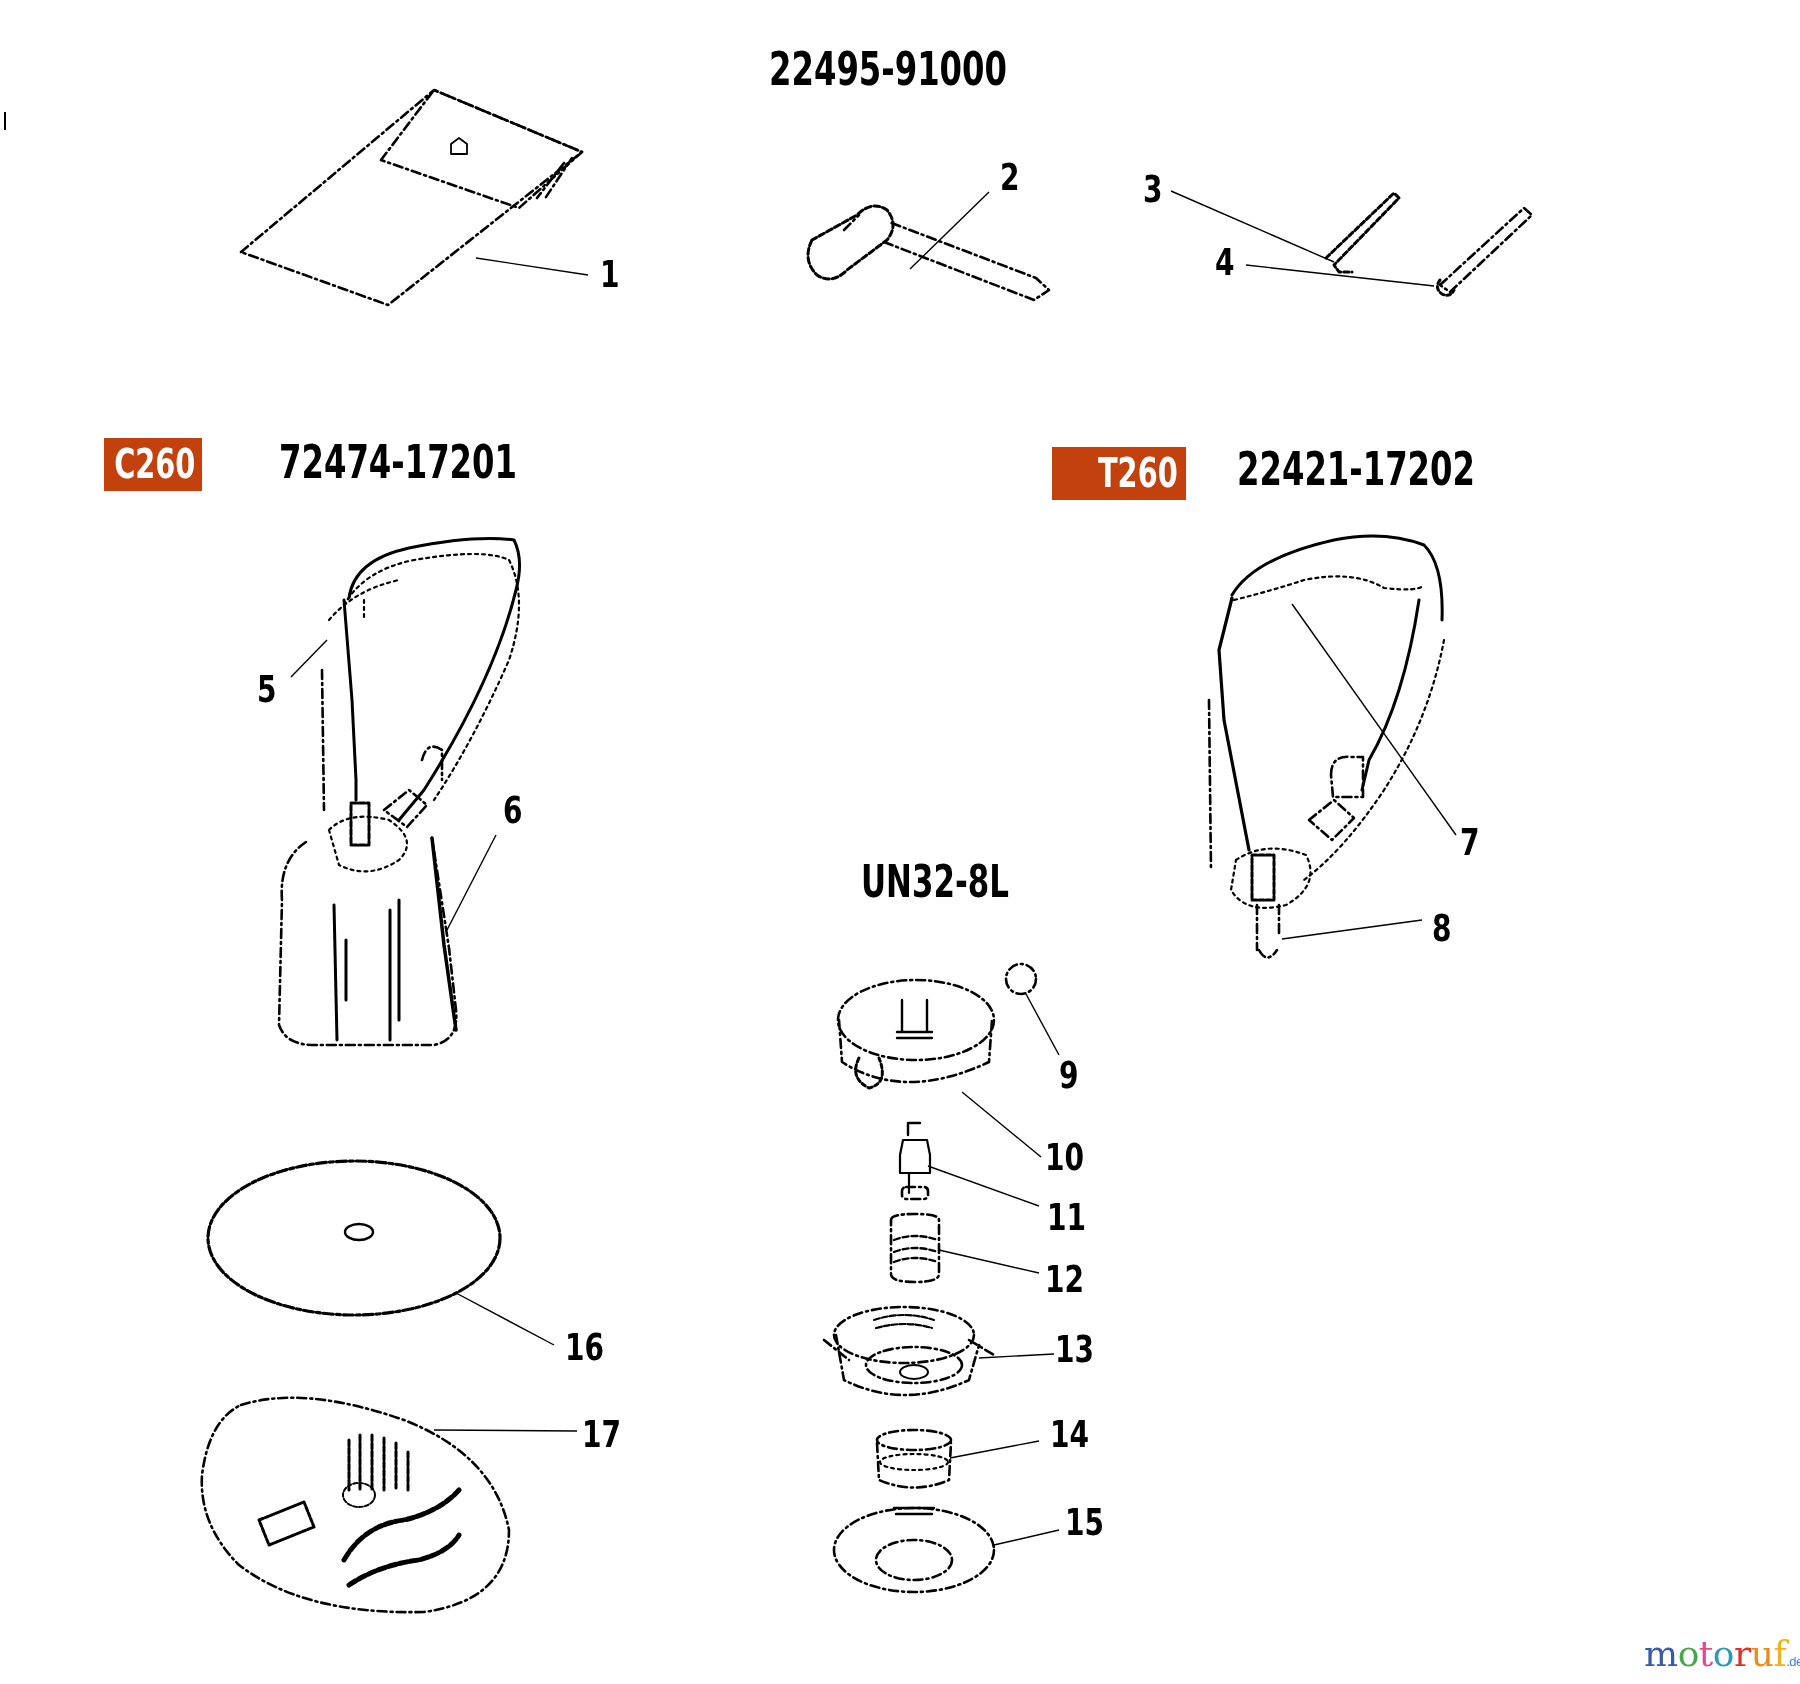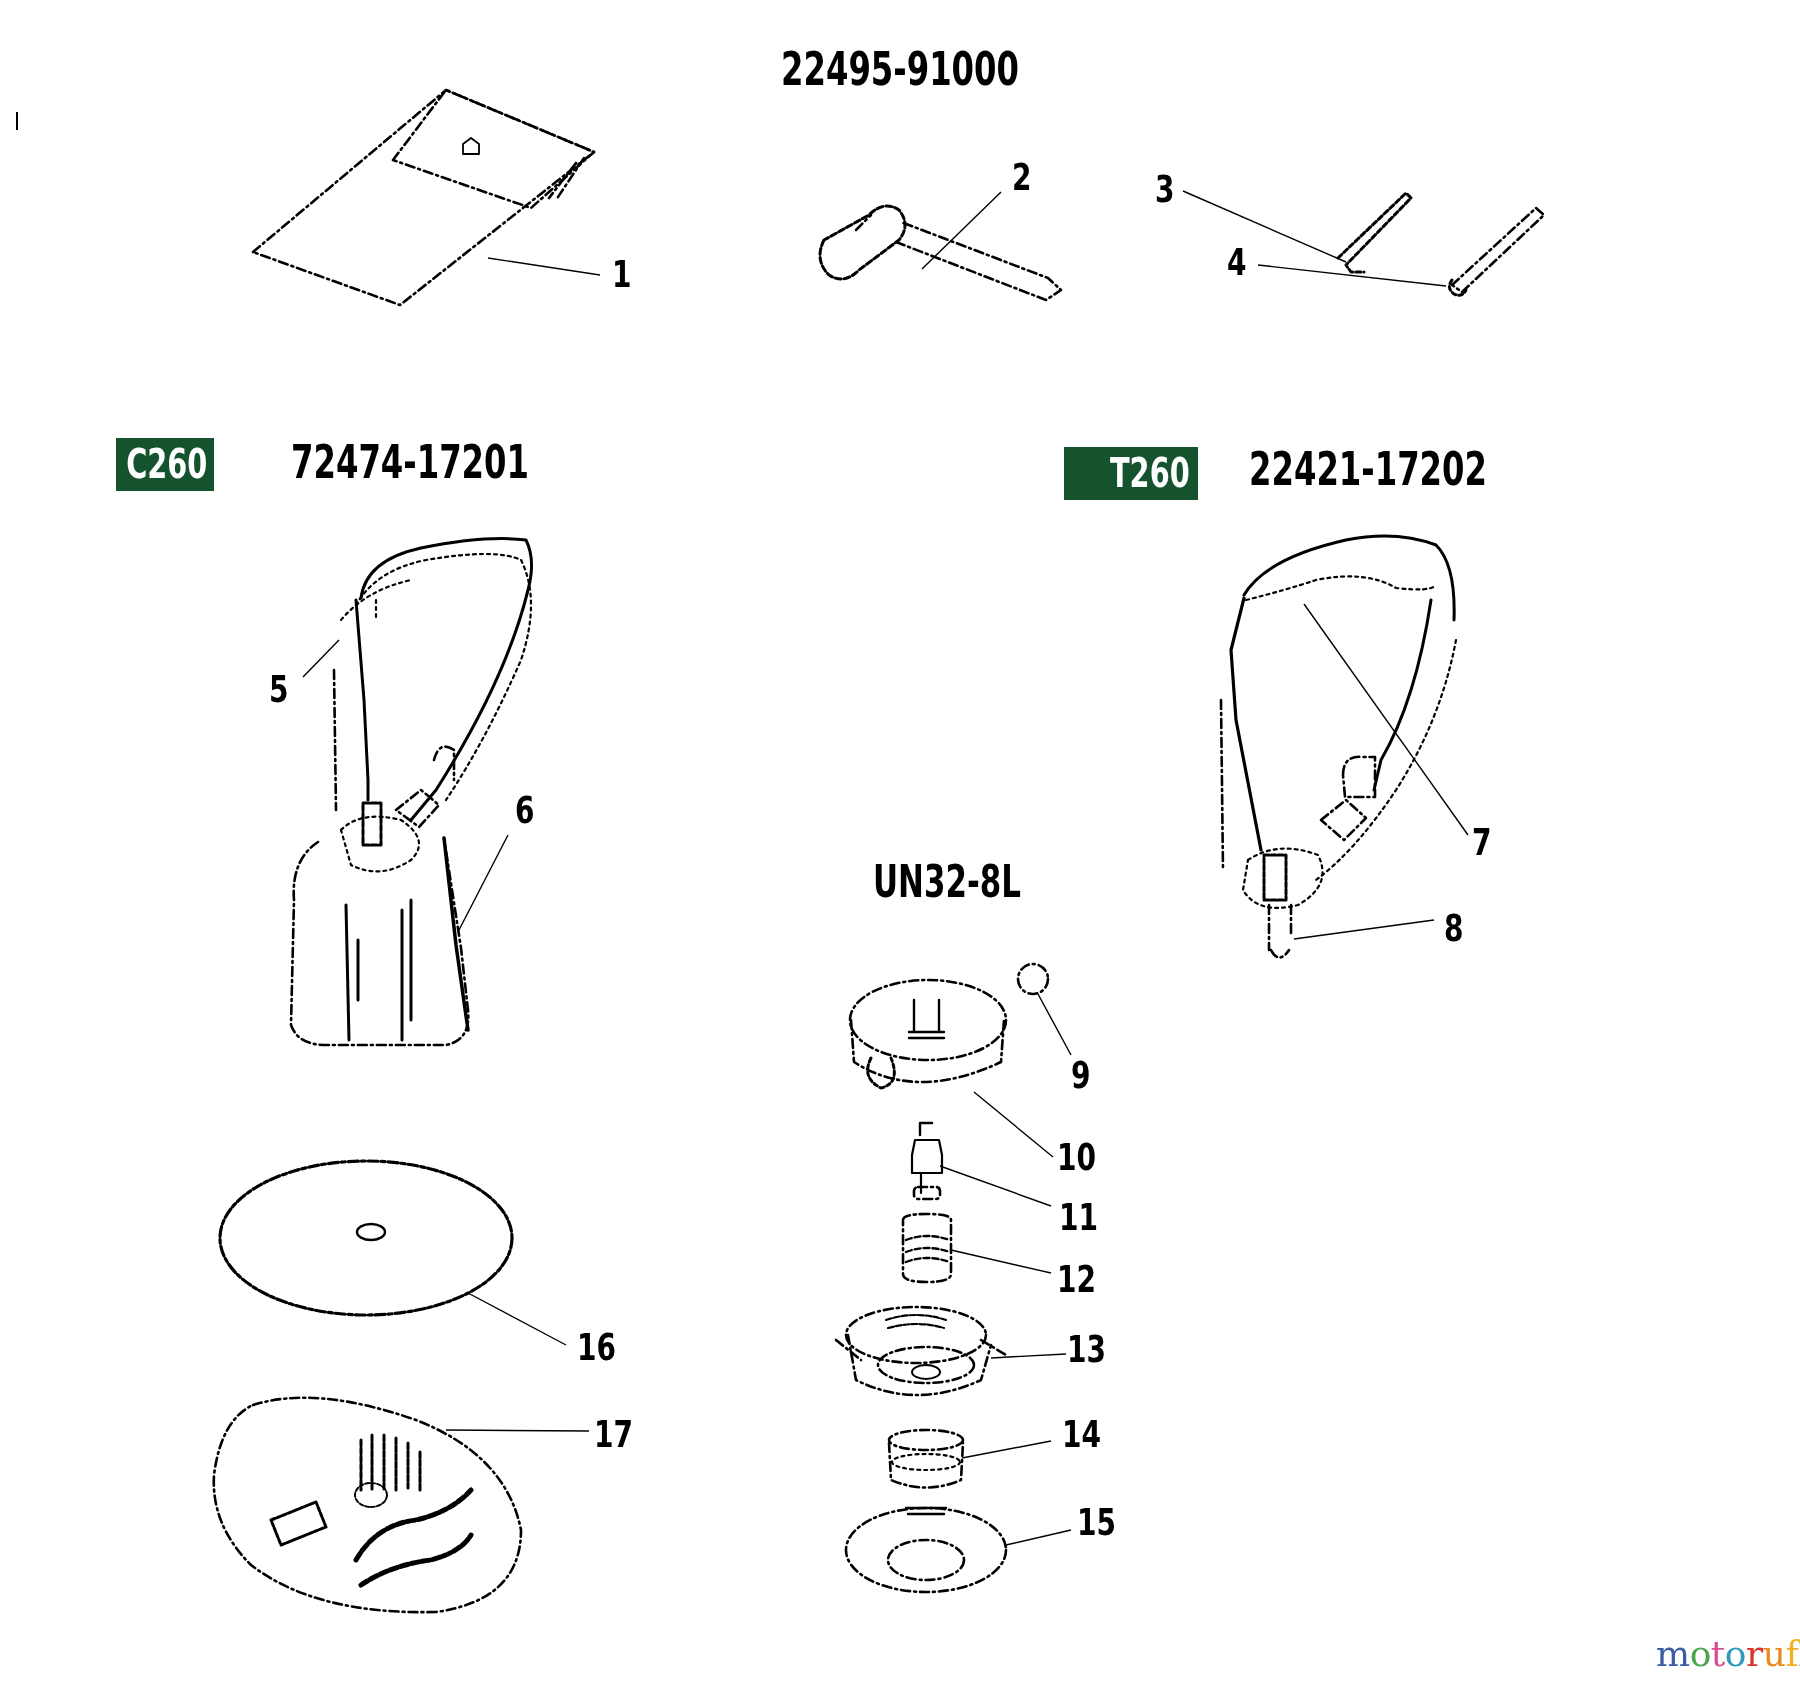--- a/index.html
+++ b/index.html
@@ -1,27 +1,27 @@
 <!DOCTYPE html>
 <html><head>
 <meta charset="utf-8">
 <style>
   html, body { margin:0; padding:0; background:#ffffff; }
   body { width:1800px; height:1684px; position:relative; overflow:hidden;
          font-family:"DejaVu Sans Condensed","DejaVu Sans","Liberation Sans",sans-serif; }
-  #canvas { position:absolute; left:16px; top:0; width:1556px; height:1684px; }
+  #canvas { position:absolute; left:4px; top:0; width:1556px; height:1684px; }
   svg.art { position:absolute; left:0; top:0; width:1800px; height:1684px; }
   .art .d { fill:none; stroke:#000; stroke-width:2.6; stroke-dasharray:9 4 2 4; stroke-linecap:round; stroke-linejoin:round; }
   .art .dd { fill:none; stroke:#000; stroke-width:2.2; stroke-dasharray:3 4; stroke-linecap:round; }
   .art .s { fill:none; stroke:#000; stroke-width:3; stroke-linecap:round; stroke-linejoin:round; }
   .art .l { fill:none; stroke:#000; stroke-width:1.4; }
   .title { position:absolute; font-weight:bold; color:#000; letter-spacing:0px;
            transform:scaleX(0.78); transform-origin:left top; white-space:nowrap; line-height:1; }
   .t-main { font-size:46px; }
-  .badge { position:absolute; background:#14532d; color:#fff; font-weight:bold;
+  .badge { position:absolute; background:#c2410c; color:#fff; font-weight:bold;
            font-size:40px; line-height:52px; height:53px; text-align:left; white-space:nowrap; overflow:hidden; }
   .badge span { display:inline-block; transform:scaleX(0.8); transform-origin:center; }
   .callout { position:absolute; font-weight:bold; color:#000; font-size:38px; line-height:1;
              transform:scaleX(0.82); transform-origin:left top; white-space:nowrap; }
   .tick { position:absolute; left:0; top:112px; width:2px; height:18px; background:#000; }
   .wm { position:absolute; left:1640px; top:1636px; font-family:"DejaVu Serif","Liberation Serif",serif;
         font-size:36px; line-height:1; white-space:nowrap; letter-spacing:-0.5px; }
   .wm .tld { font-size:13px; color:#3b82f6; font-family:Liberation Sans, sans-serif; }
 </style>
 </head>

